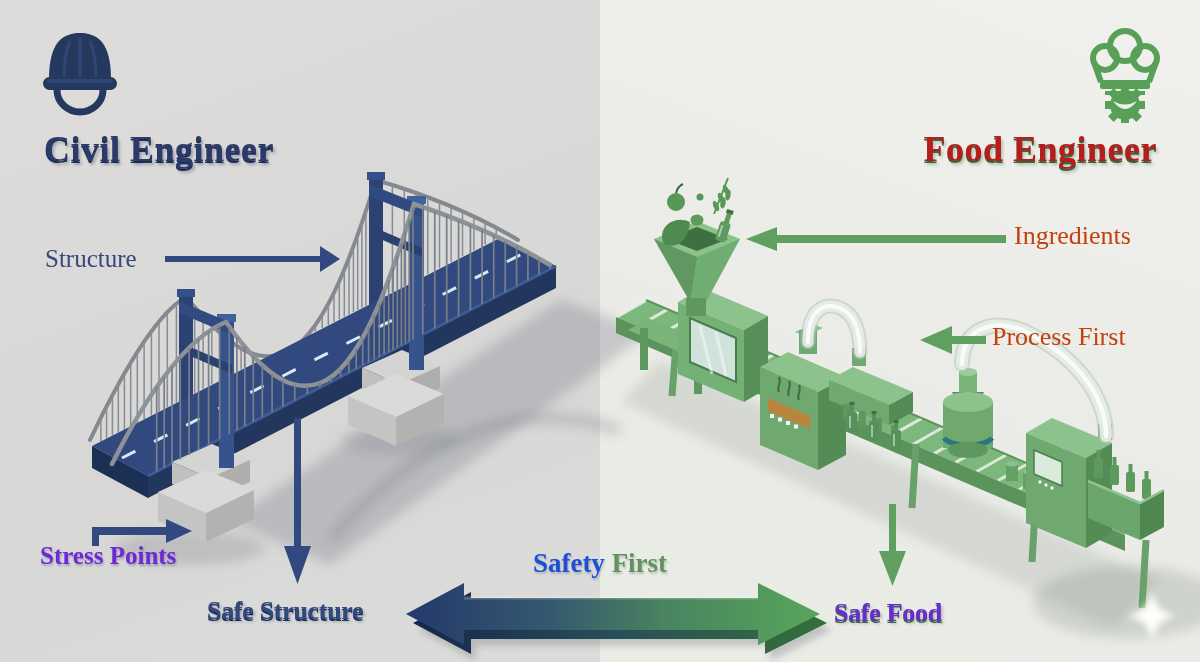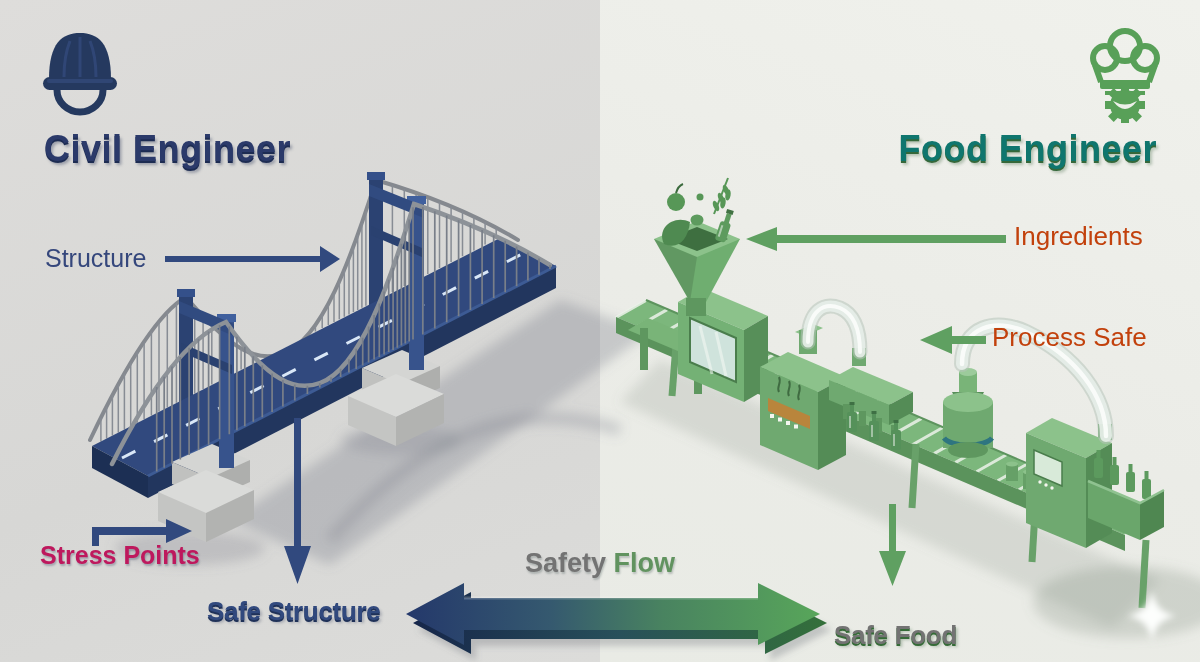--- a/index.html
+++ b/index.html
@@ -3,33 +3,33 @@
 <meta charset="utf-8">
 <style>
   html,body{margin:0;padding:0;}
   .stage{position:relative;width:1200px;height:662px;overflow:hidden;
          font-family:"Liberation Sans", sans-serif;background:#e6e7e3;}
   .bg-left{position:absolute;left:0;top:0;width:600px;height:662px;
            background:linear-gradient(160deg,#dedddb 0%,#d7d7d5 60%,#dcdcda 100%);}
   .bg-right{position:absolute;left:600px;top:0;width:600px;height:662px;
             background:linear-gradient(200deg,#f0f1ec 0%,#ebece7 55%,#e9ebe5 100%);}
   svg.scene{position:absolute;left:0;top:0;}
-  .lbl{position:absolute;white-space:nowrap;line-height:1;}
+  .lbl{position:absolute;white-space:nowrap;line-height:1;font-family:Liberation Serif, serif;}
   .title{font-size:36px;font-weight:bold;letter-spacing:.5px;}
   .title-navy{color:#2b3a6a;text-shadow:0 2px 0 #1d2c52,2px 4px 3px rgba(35,45,80,.35);}
-  .title-green{color:#0f766e;text-shadow:0 2px 0 #35683a,2px 4px 3px rgba(45,90,50,.3);}
+  .title-green{color:#b91c1c;text-shadow:0 2px 0 #35683a,2px 4px 3px rgba(45,90,50,.3);}
   .navy-lbl{color:#35477c;font-size:25px;}
   .green-lbl{color:#c2410c;font-size:26px;}
   .bold3d-navy{font-weight:bold;color:#31497e;font-size:26px;letter-spacing:-.3px;
                text-shadow:0 2px 0 #1f3158,2px 3px 3px rgba(35,45,80,.3);}
-  .bold3d-green{font-weight:bold;color:#737373;font-size:26px;letter-spacing:-.3px;
-               text-shadow:0 2px 0 #356b37,2px 3px 3px rgba(45,90,50,.3);margin-top:22px;}
-  .stress{font-weight:bold;color:#be185d;font-size:25px;
+  .bold3d-green{font-weight:bold;color:#6d28d9;font-size:26px;letter-spacing:-.3px;
+               text-shadow:0 2px 0 #356b37,2px 3px 3px rgba(45,90,50,.3);}
+  .stress{font-weight:bold;color:#6d28d9;font-size:25px;
           text-shadow:1px 2px 2px rgba(35,45,80,.3);}
-  .safety-word{color:#737373;}
+  .safety-word{color:#1d4ed8;}
   .first-word{color:#61935f;}
   .center-lbl{font-weight:bold;font-size:27px;text-shadow:1px 2px 2px rgba(40,60,60,.25);}
 </style>
 </head>
 <body>
 
 <div class="stage">
   <div class="bg-left"></div>
   <div class="bg-right"></div>
 
@@ -320,20 +320,20 @@
   </svg>
 
   <div class="lbl title title-navy" style="left:44px;top:131px;">Civil Engineer</div>
   <div class="lbl title title-green" style="right:43px;top:131px;">Food Engineer</div>
 
   <div class="lbl navy-lbl" style="left:45px;top:246px;">Structure</div>
   <div class="lbl stress" style="left:40px;top:543px;">Stress Points</div>
   <div class="lbl bold3d-navy" style="left:207px;top:598px;">Safe Structure</div>
 
   <div class="lbl green-lbl" style="left:1014px;top:223px;">Ingredients</div>
-  <div class="lbl green-lbl" style="left:992px;top:324px;">Process Safe</div>
+  <div class="lbl green-lbl" style="left:992px;top:324px;">Process First</div>
   <div class="lbl bold3d-green" style="left:834px;top:600px;">Safe Food</div>
 
   <div class="lbl center-lbl" style="left:460px;top:550px;width:280px;text-align:center;">
     <span class="safety-word">Safety</span>
-    <span class="first-word">Flow</span>
+    <span class="first-word">First</span>
   </div>
 </div>
 
 </body></html>

